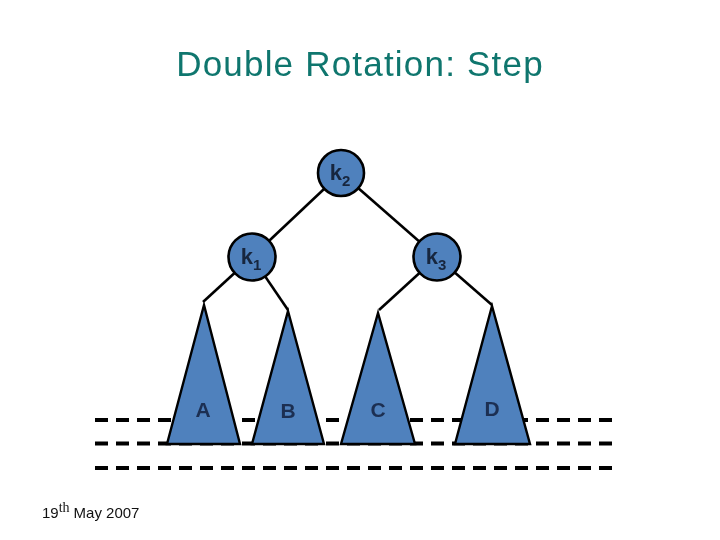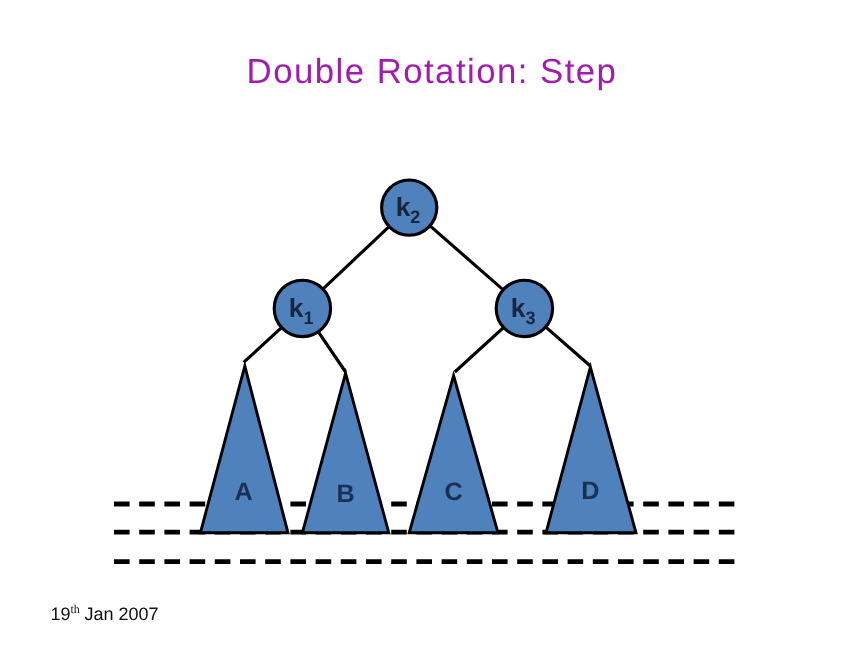--- a/index.html
+++ b/index.html
@@ -11,24 +11,24 @@
     overflow: hidden;
     font-family: "Liberation Sans", sans-serif;
   }
   .title {
     position: absolute;
     top: 44px;
     left: 0;
     width: 100%;
     margin: 0;
     text-align: center;
-    font-size: 29px;
+    font-size: 35px;
     font-weight: 400;
     letter-spacing: 1.2px;
-    color: #a21caf;
+    color: #0f766e;
     font-family: "Liberation Sans", sans-serif;
   }
   .diagram {
     position: absolute;
     top: 0;
     left: 0;
   }
   .edge {
     stroke: #000000;
     stroke-width: 2.6;
@@ -68,21 +68,21 @@
   }
   .footer {
     position: absolute;
     left: 42px;
     top: 504px;
     font-size: 15px;
     color: #111111;
     font-family: "Liberation Sans", sans-serif;
   }
   .footer sup {
-    font-size: 10px;
+    font-size: 14px;
     vertical-align: super;
     line-height: 0;
     font-family: Liberation Serif, serif;
   }
   .footer .footer-rest { margin-left: 4px; }
 </style>
 </head>
 <body>
 
 <div class="slide">
@@ -130,16 +130,16 @@
 
     <g>
       <text class="subtree-label" x="203" y="417">A</text>
       <text class="subtree-label" x="288" y="418">B</text>
       <text class="subtree-label" x="378" y="417">C</text>
       <text class="subtree-label" x="492" y="416">D</text>
     </g>
   </svg>
 
   <div class="footer">
-    <span>19</span><sup>th</sup><span class="footer-rest">Jan 2007</span>
+    <span>19</span><sup>th</sup><span class="footer-rest">May 2007</span>
   </div>
 
 </div>
 
 </body></html>

